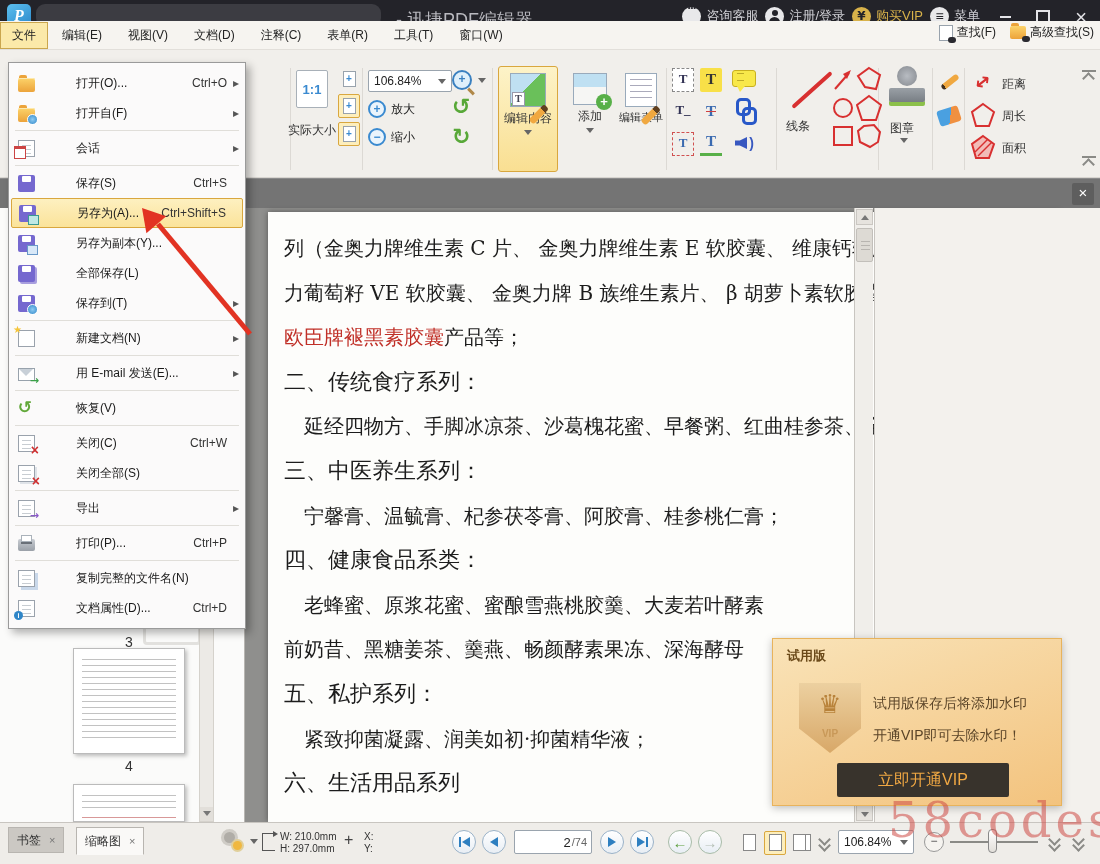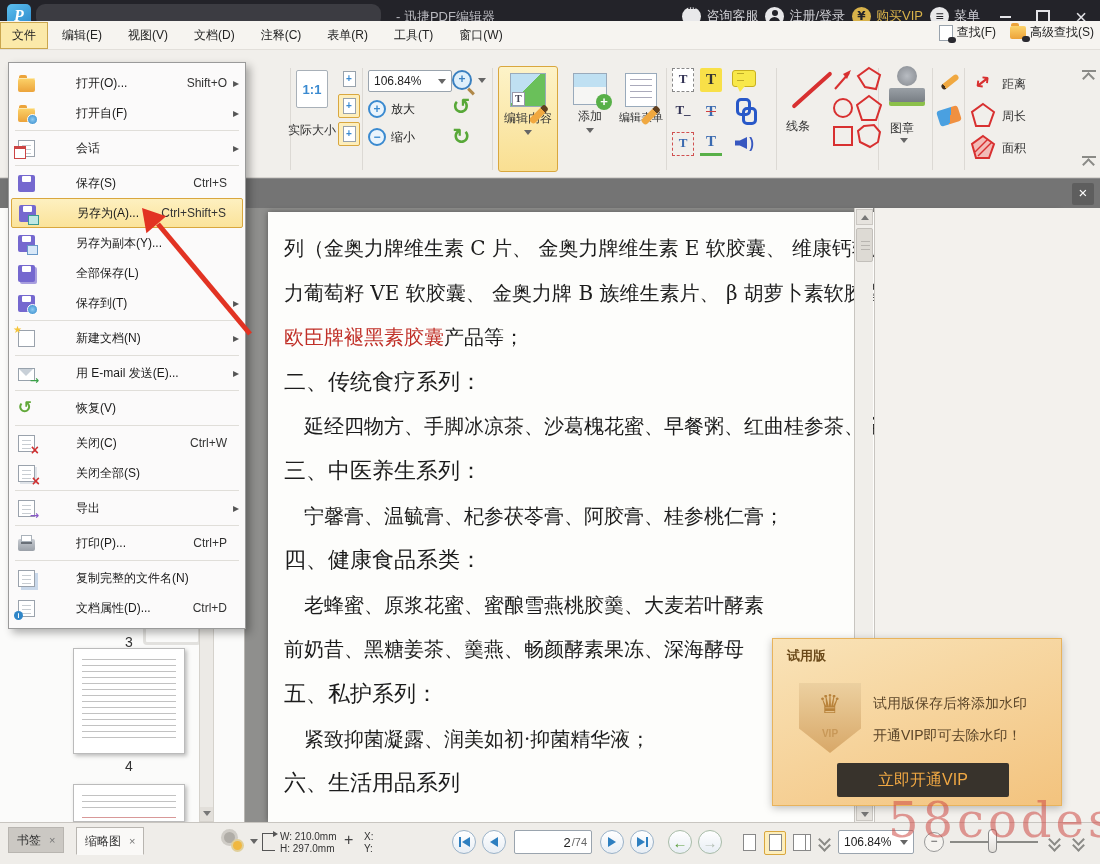--- a/index.html
+++ b/index.html
@@ -7,21 +7,21 @@
   .app{position:relative;width:1100px;height:864px;background:#f1efeb;overflow:hidden;
        font-family:"Liberation Sans", sans-serif;font-size:12px;color:#222;}
 
   
   .titlebar{position:absolute;left:0;top:0;width:1100px;height:33px;background:#232329;}
   .applogo{position:absolute;left:7px;top:4px;width:24px;height:24px;border-radius:5px;
     background:linear-gradient(145deg,#5cc0f0,#2a86c8);color:#fff;font:italic bold 16px "Liberation Serif",serif;
     text-align:center;line-height:24px;}
   .blob1{position:absolute;left:36px;top:4px;width:345px;height:23px;background:#3c3c42;border-radius:9px;}
   .blob2{position:absolute;left:185px;top:22px;width:230px;height:12px;background:#37373d;border-radius:6px;}
-  .tb-title{position:absolute;left:396px;top:8px;color:#b9b9bf;font-size:13px;white-space:nowrap;}
+  .tb-title{position:absolute;left:396px;top:8px;color:#b9b9bf;font-size:18px;white-space:nowrap;}
   .tb-right{position:absolute;right:120px;top:0;height:33px;display:flex;align-items:center;gap:7px;color:#cfcfd4;font-size:13px;}
   .tb-item{display:flex;align-items:flex-start;gap:5px;cursor:pointer;}
   .circ{width:19px;height:19px;border-radius:50%;background:#e8e8ea;position:relative;flex:none;}
   .ic-chat::after{content:'•••';position:absolute;left:0;top:-4px;width:19px;text-align:center;color:#232329;font-size:8px;letter-spacing:0;}
   .ic-user::before{content:'';position:absolute;left:6.5px;top:3px;width:6px;height:6px;border-radius:50%;background:#232329;}
   .ic-user::after{content:'';position:absolute;left:4px;top:10px;width:11px;height:6px;border-radius:6px 6px 0 0;background:#232329;}
   .ic-yuan{background:#d8b24a;color:#232329;font:bold 12px/19px "DejaVu Sans",sans-serif;text-align:center;}
   .ic-menu::after{content:'≡';position:absolute;left:0;top:0;width:19px;text-align:center;line-height:18px;color:#232329;font-size:14px;font-weight:bold;}
   .gold{color:#d8b24a;}
   .winbtns{position:absolute;right:0;top:0;height:33px;display:flex;}
@@ -522,21 +522,21 @@
     <div class="sld-track"></div>
     <div class="sld-handle"></div>
     <div class="chev2" style="left:1048px;top:12px"></div>
     <div class="chev2" style="left:1072px;top:12px"></div>
   </div>
 
   <div class="filemenu" id="file-menu-items">
       <div class="menu-item">
         <span class="mi-ic ic-open"></span>
         <span class="mi-label">打开(O)...</span>
-        <span class="mi-short">Shift+O</span>
+        <span class="mi-short">Ctrl+O</span>
         <span class="mi-arrow">▸</span>
       </div>
       <div class="menu-item">
         <span class="mi-ic ic-openfrom"></span>
         <span class="mi-label">打开自(F)</span>
         <span class="mi-short"></span>
         <span class="mi-arrow">▸</span>
       </div>
       <div class="menu-sep"></div>
       <div class="menu-item">

